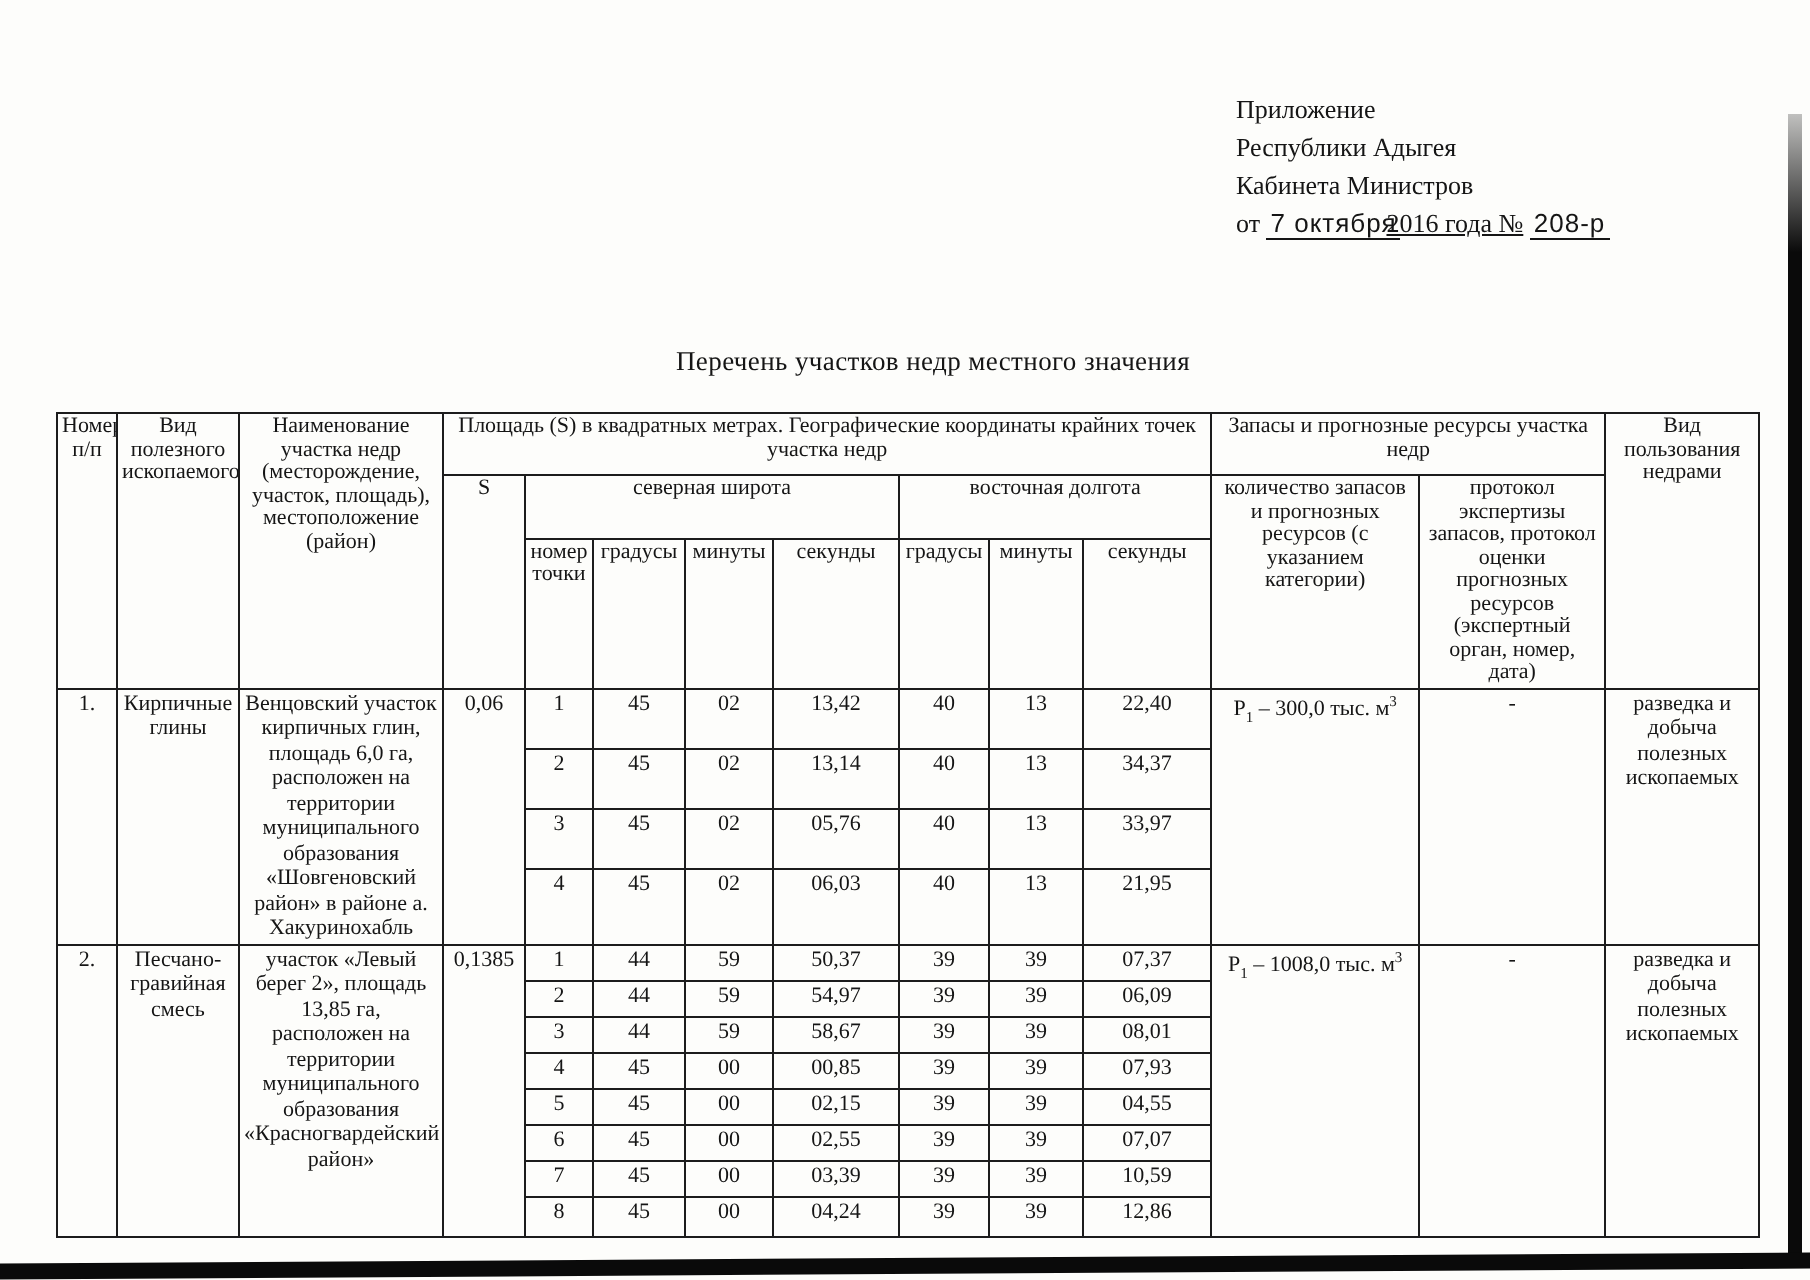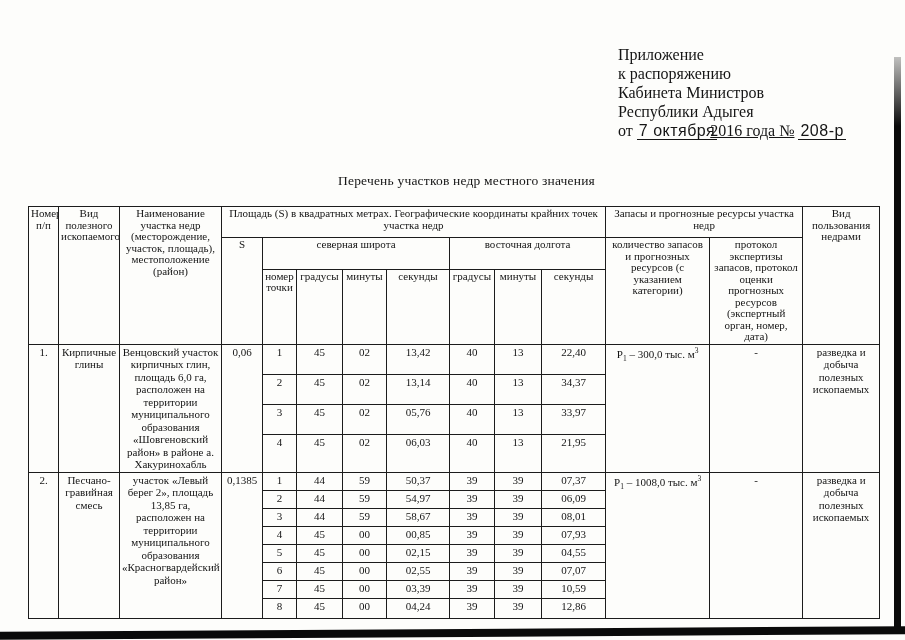--- a/index.html
+++ b/index.html
@@ -4,21 +4,21 @@
 <style>
   html,body{margin:0;padding:0;}
   body{
     width:905px;height:640px;position:relative;overflow:hidden;
     background:#fdfdfb;color:#151515;
     font-family:"Liberation Serif","DejaVu Serif",serif;
   }
   
   .appendix{
     position:absolute;left:618px;top:45px;width:270px;
-    font-size:16px;line-height:19px;white-space:nowrap;
+    font-size:13px;line-height:19px;white-space:nowrap;
   }
   .fill{
     font-family:"Liberation Sans","DejaVu Sans",sans-serif;
     border-bottom:1px solid #151515;
     padding:0 2px 0 2px;letter-spacing:.5px;
   }
   .overlap{margin-left:-7px;text-decoration:underline;}
   
   .doc-title{
     position:absolute;left:0;top:173px;width:905px;
@@ -50,23 +50,22 @@
   .bar-right{
     position:absolute;left:894px;top:57px;width:7px;height:576px;
     background:linear-gradient(to bottom, rgba(10,10,10,.25) 0%, #0a0a0a 12%);
   }
 </style>
 </head>
 <body>
 
 <div class="appendix">
   <div>Приложение</div>
-  <div>к распоряжению</div>
+  <div>Республики Адыгея</div>
   <div>Кабинета Министров</div>
-  <div>Республики Адыгея</div>
   <div><span>от </span><span class="fill">7  октября</span><span class="overlap">2016 года №</span> <span class="fill">208-р</span></div>
 </div>
 
 <div class="doc-title">Перечень участков недр местного значения</div>
 
 <table class="registry">
   <colgroup>
     <col style="width:30px">
       <col style="width:61px">
       <col style="width:102px">

